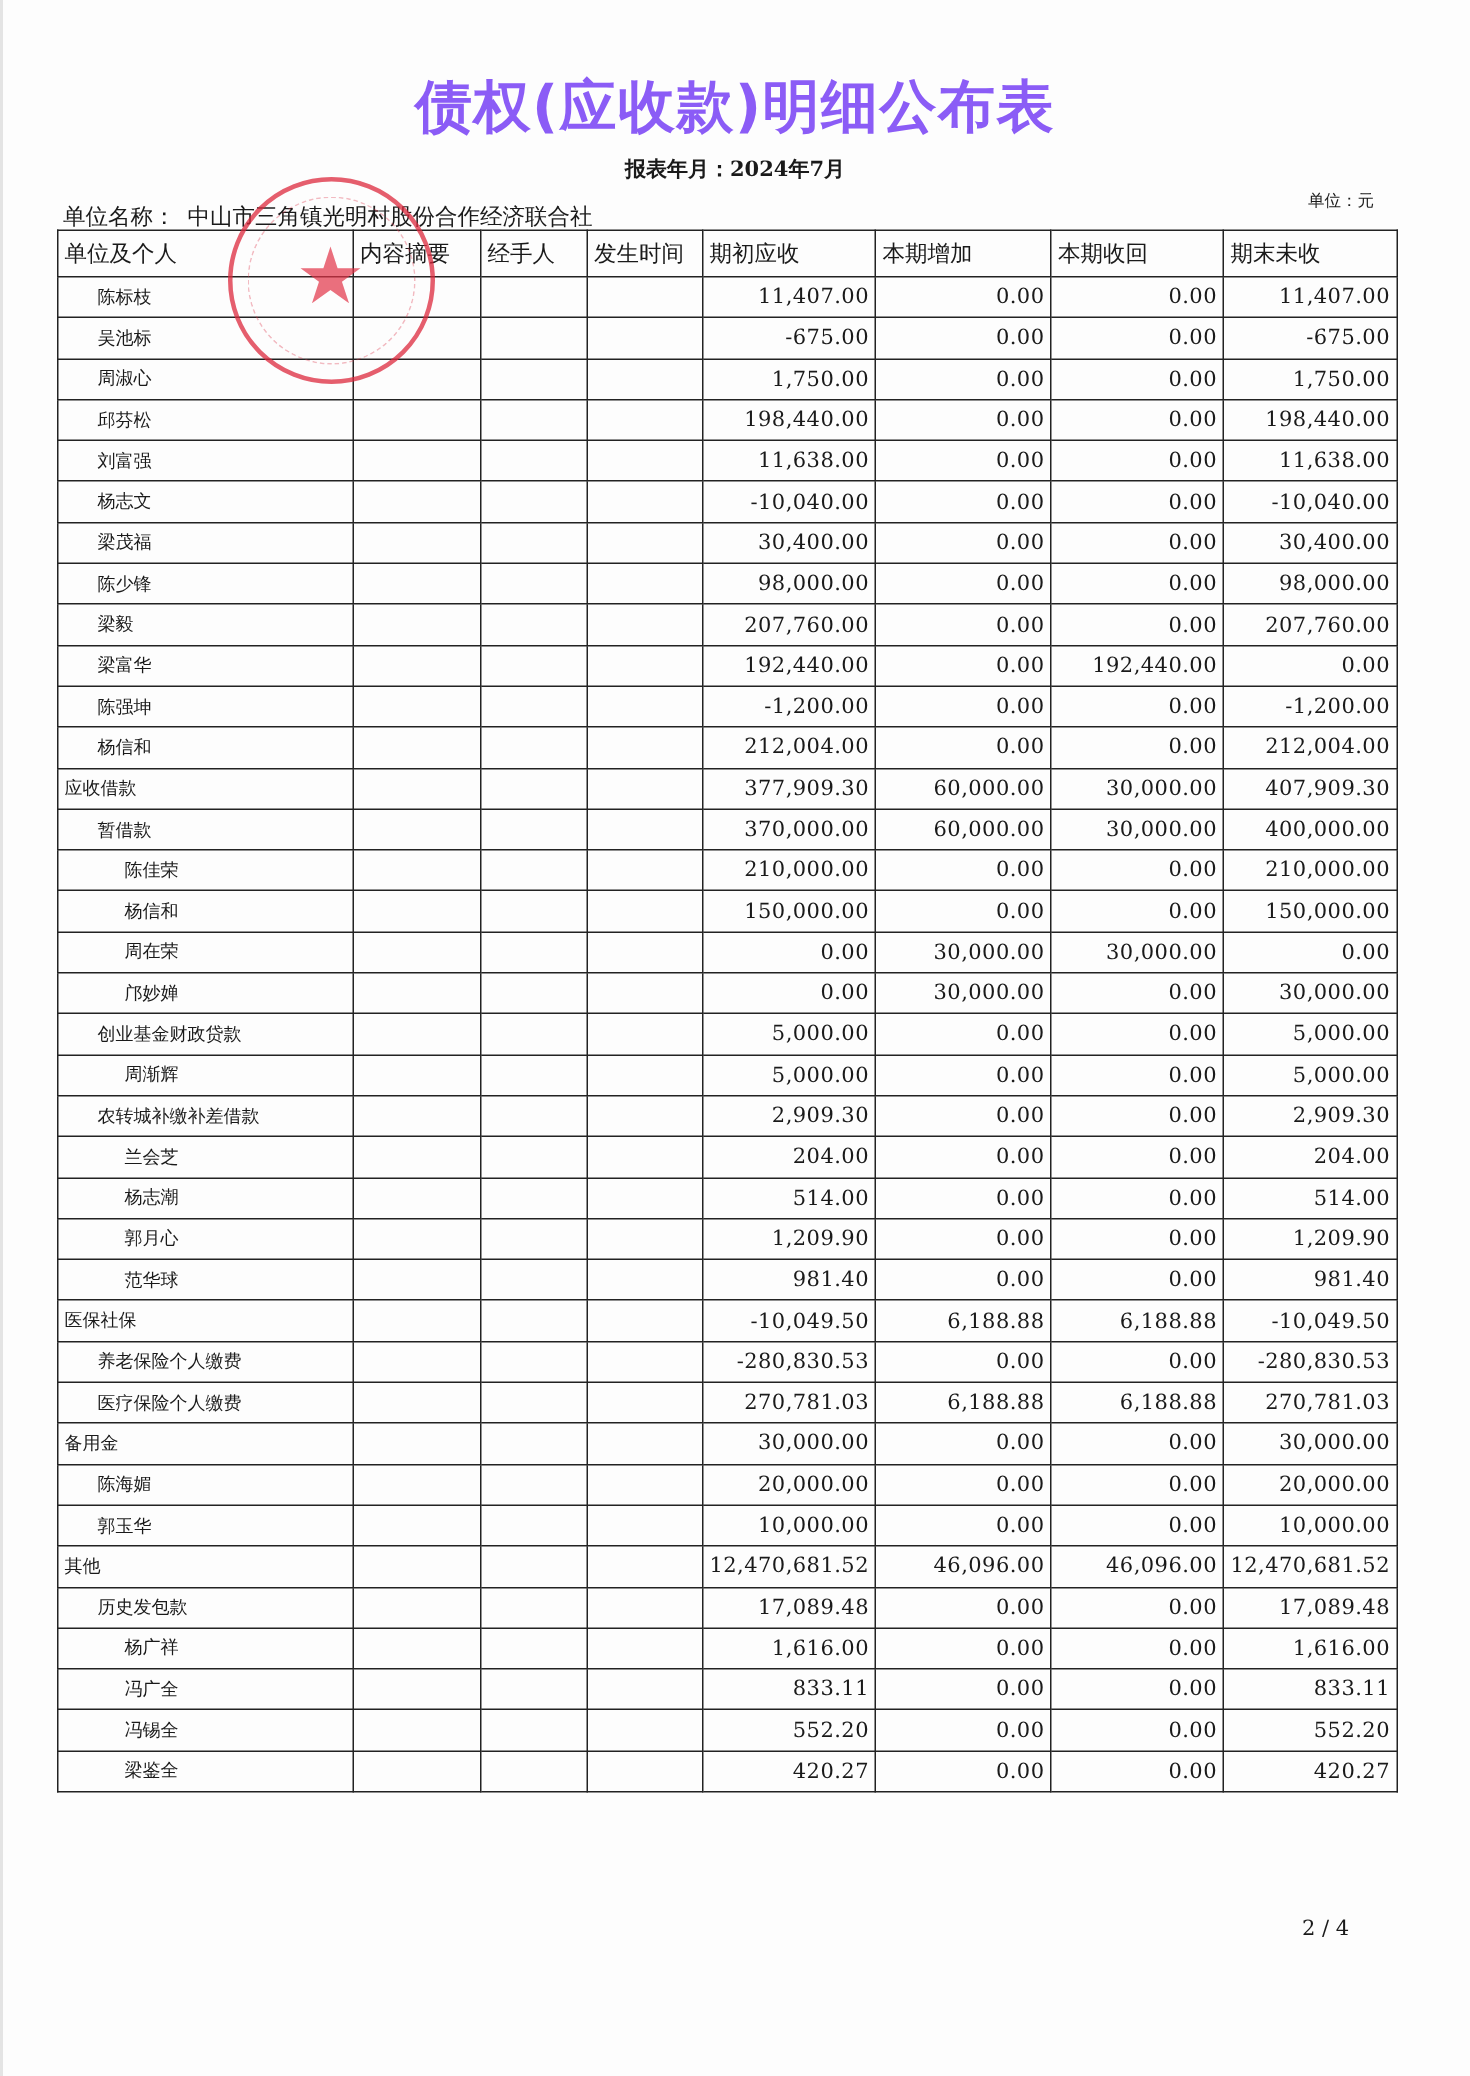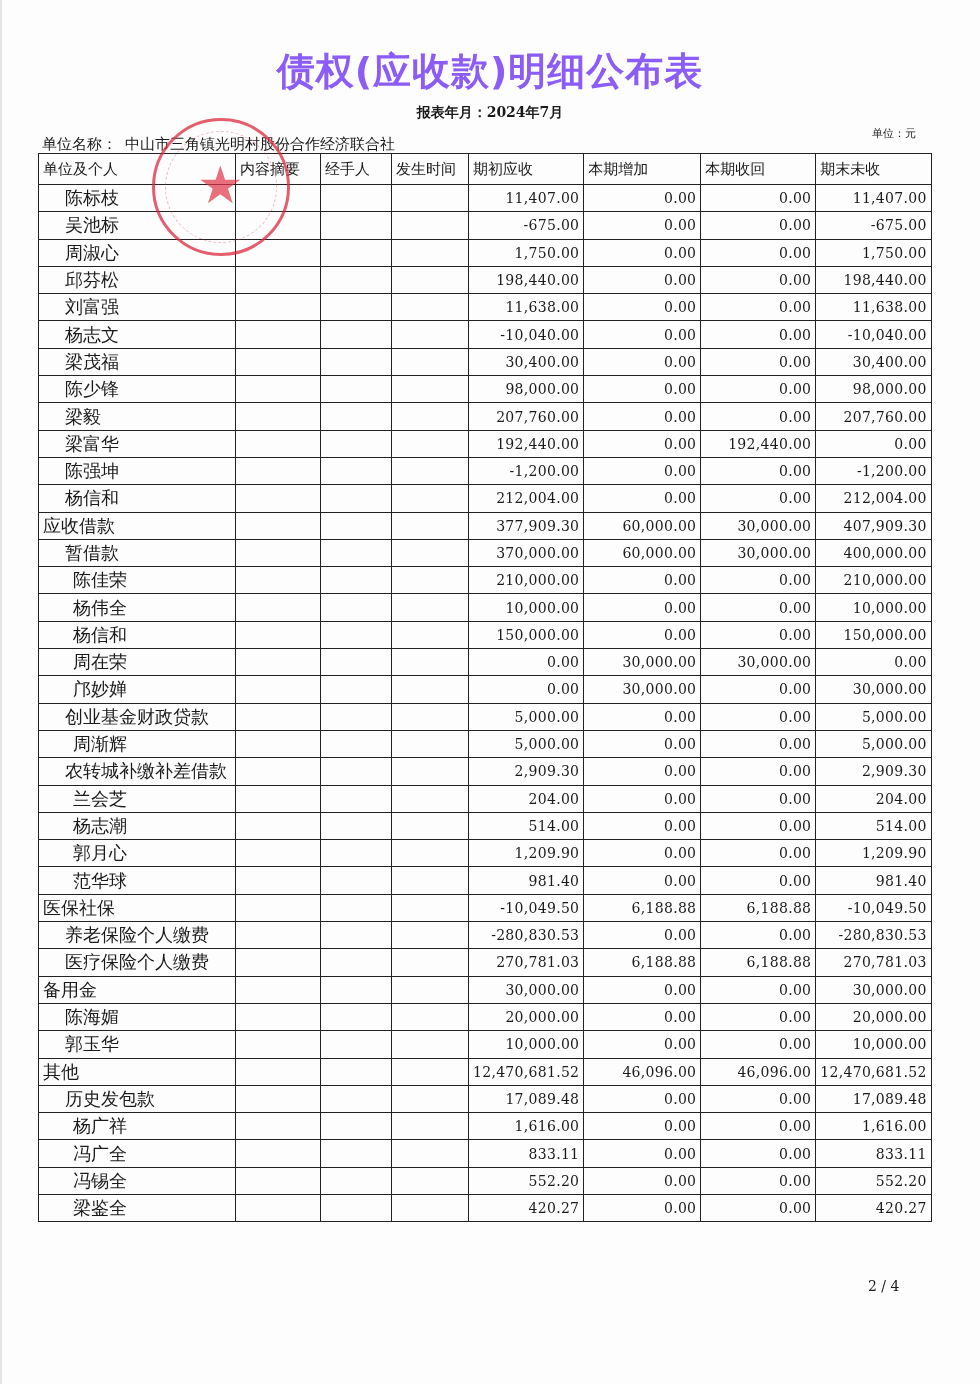--- a/index.html
+++ b/index.html
@@ -8,25 +8,25 @@
   .page-edge { position:absolute; left:0; top:0; width:2px; height:1384px; background:#e4e4e4; }
   .title { position:absolute; left:0; width:980px; top:46px; text-align:center;
            font-family:"DejaVu Sans","Liberation Sans",sans-serif; font-size:38px; font-weight:bold; letter-spacing:1px; color:#8b5cf6; }
   .period { position:absolute; left:0; width:980px; top:104px; text-align:center; font-size:14px;font-weight:bold; }
   .unit-name { position:absolute; left:42px; top:135px; font-size:15px; }
   .unit-name .lbl { margin-right:8px; }
   .currency { position:absolute; right:64px; top:126px; font-size:11px; }
   table { position:absolute; left:38px; top:153px; border-collapse:collapse; table-layout:fixed; }
   td, th { border:1.5px solid #222; padding:0 4px; height:26.3px; font-weight:normal; font-size:14.5px; white-space:nowrap; overflow:hidden; }
   th { height:30px; font-family:Liberation Serif, serif; font-size:15px; text-align:left; }
-  td.name { font-family:Liberation Mono, monospace; font-size:18px; text-align:left; }
+  td.name { font-family:Liberation Mono, monospace; font-size:12px; text-align:left; }
   td.num { text-align:right; font-size:14px; letter-spacing:0.3px; }
   td.lv0 { padding-left:4px; }
   td.lv1 { padding-left:26px; }
-  td.lv2 { padding-left:34px; }
+  td.lv2 { padding-left:44px; }
   .stamp { position:absolute; left:152px; top:118px; width:138px; height:138px; border-radius:50%;
            border:3px solid rgba(220,40,60,0.75); box-sizing:border-box; pointer-events:none; }
   .stamp .star { position:absolute; left:42px; top:38px; font-size:52px; line-height:52px; color:rgba(225,50,70,0.7); font-family:"DejaVu Sans",sans-serif; }
   .stamp .inner { position:absolute; left:10px; top:10px; right:10px; bottom:10px; border-radius:50%; border:1px dashed rgba(220,60,80,0.35); }
   .page-num { position:absolute; left:868px; top:1278px; font-size:14px; }
 </style>
 </head>
 <body>
 
 <div class="page-edge"></div>
@@ -206,30 +206,20 @@
         <td class="name lv2">陈佳荣</td>
         <td class=""></td>
         <td class=""></td>
         <td class=""></td>
         <td class="num">210,000.00</td>
         <td class="num">0.00</td>
         <td class="num">0.00</td>
         <td class="num">210,000.00</td>
       </tr>
       <tr>
-        <td class="name lv2">杨伟全</td>
-        <td class=""></td>
-        <td class=""></td>
-        <td class=""></td>
-        <td class="num">10,000.00</td>
-        <td class="num">0.00</td>
-        <td class="num">0.00</td>
-        <td class="num">10,000.00</td>
-      </tr>
-      <tr>
         <td class="name lv2">杨信和</td>
         <td class=""></td>
         <td class=""></td>
         <td class=""></td>
         <td class="num">150,000.00</td>
         <td class="num">0.00</td>
         <td class="num">0.00</td>
         <td class="num">150,000.00</td>
       </tr>
       <tr>

